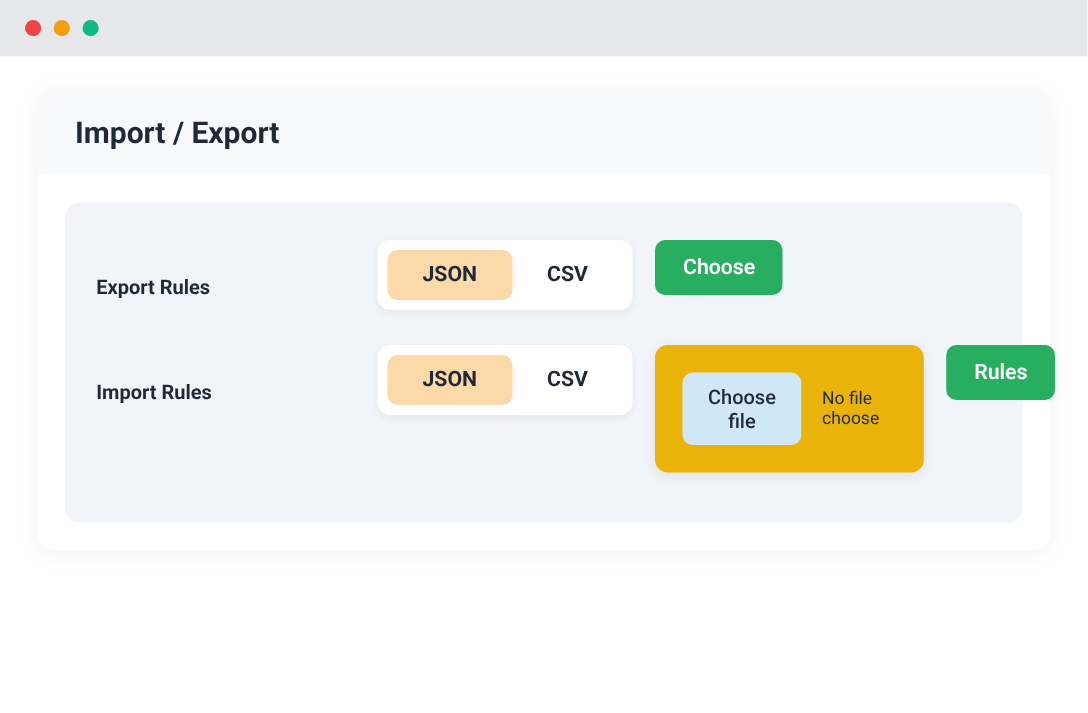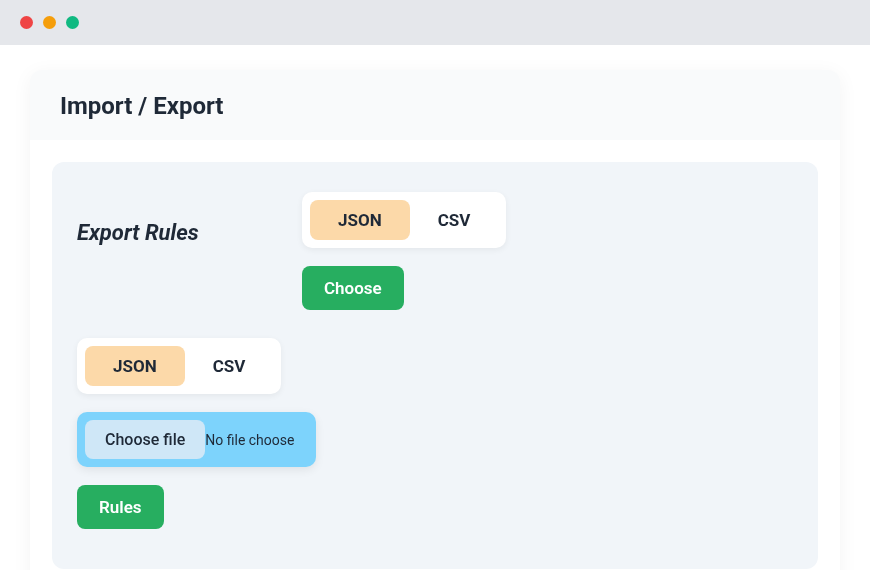--- a/index.html
+++ b/index.html
@@ -73,30 +73,29 @@
       margin-bottom: 28px;
     }
 
     .row:last-child {
       margin-bottom: 0;
     }
 
     .row-label {
       width: 225px;
       padding-top: 28px;
-      font-size: 22px;
+      font-size: 16px;
       font-weight: 700;
       color: #1f2937;
       flex-shrink: 0;
-      font-style: italic;
     }
 
     .row-controls {
       display: flex;
-      flex-direction: column;
+      flex-direction: row;
       gap: 18px;
       align-items: flex-start;
     }
 
     .toggle-group {
       background: #ffffff;
       border-radius: 10px;
       padding: 8px;
       display: flex;
       gap: 0;
@@ -123,26 +122,26 @@
       color: #ffffff;
       border: none;
       padding: 12px 22px;
       font-size: 17px;
       font-weight: 600;
       border-radius: 8px;
       cursor: pointer;
     }
 
     .file-chooser {
-      background: #7dd3fc;
+      background: #eab308;
       border-radius: 10px;
-      padding: 8px;
+      padding: 22px;
       display: flex;
       align-items: center;
-      gap: 0;
+      gap: 17px;
       box-shadow: 0 3px 10px rgba(0,0,0,0.08);
     }
 
     .choose-file-btn {
       background: #cfe7f7;
       border: none;
       padding: 10px 20px;
       font-size: 16px;
       font-weight: 500;
       color: #1f2937;
@@ -178,20 +177,21 @@
           <div class="row-controls">
             <div class="toggle-group">
               <button class="toggle-option active">JSON</button>
               <button class="toggle-option">CSV</button>
             </div>
             <button class="action-button">Choose</button>
           </div>
         </div>
 
         <div class="row">
+          <div class="row-label">Import Rules</div>
           <div class="row-controls">
             <div class="toggle-group">
               <button class="toggle-option active">JSON</button>
               <button class="toggle-option">CSV</button>
             </div>
             <div class="file-chooser">
               <button class="choose-file-btn">Choose file</button>
               <span class="file-status">No file choose</span>
             </div>
             <button class="action-button">Rules</button>

